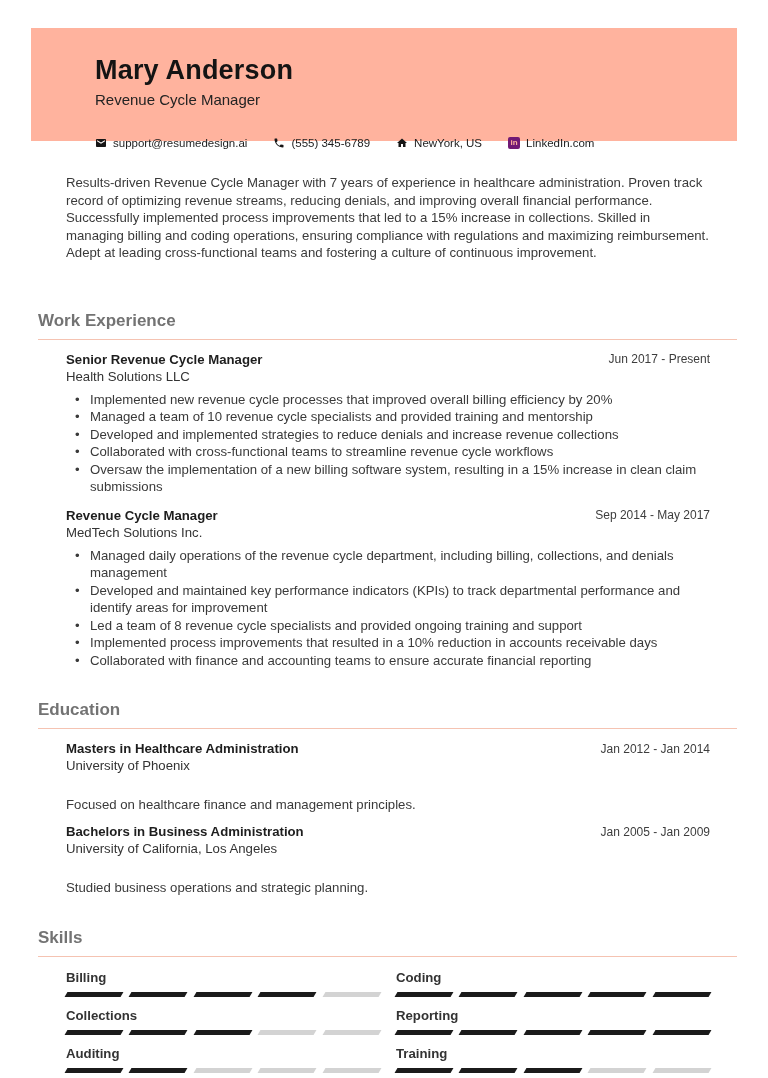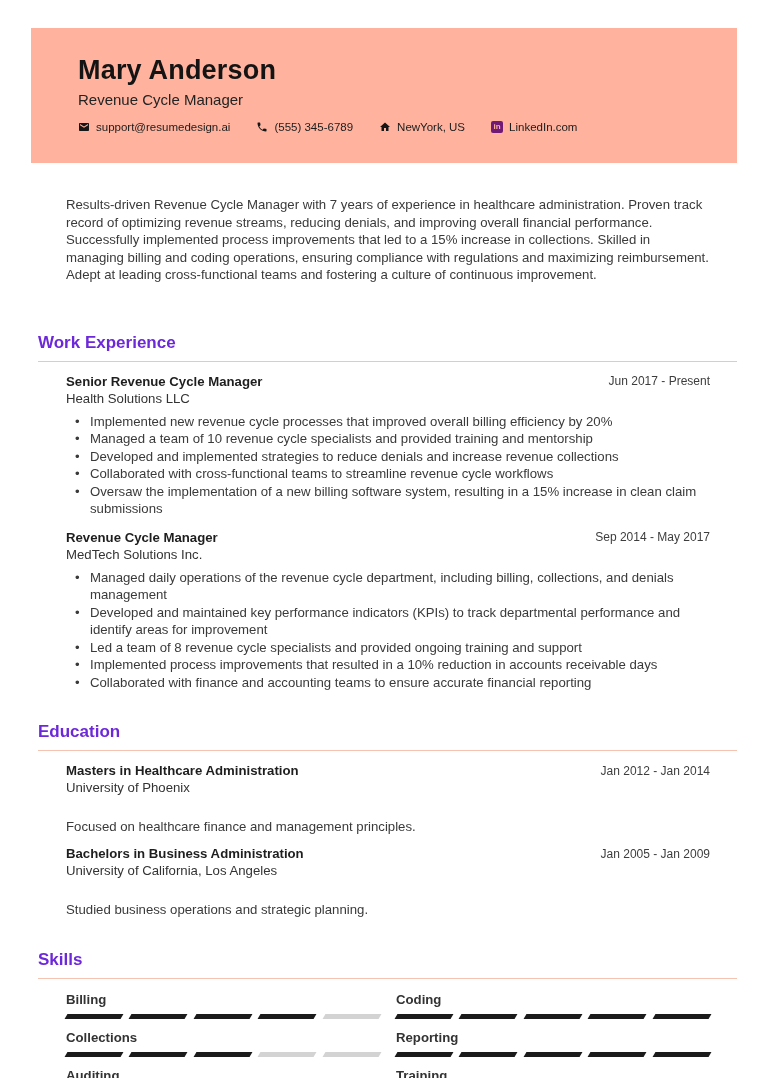--- a/index.html
+++ b/index.html
@@ -10,35 +10,35 @@
   }
   *{box-sizing:border-box;}
   html,body{margin:0;padding:0;}
   body{
     width:768px;height:1078px;overflow:hidden;background:#ffffff;
     font-family:"Liberation Sans", sans-serif;color:#222;
   }
   
   .hero{
     margin:28px 31px 0;background:var(--header-bg);
-    padding:26px 47px 24px;height:135px;
+    padding:26px 64px 24px;height:113px;
   }
   .person-name{margin:0;font-size:27px;line-height:32px;font-weight:700;color:#141414;letter-spacing:.2px;}
   .person-title{margin-top:5px;font-size:15px;color:#232323;}
-  .contacts{margin-top:13px;display:flex;align-items:center;gap:26px;font-size:11.5px;color:#1c1c1c;}
+  .contacts{margin-top:29px;display:flex;align-items:center;gap:26px;font-size:11.5px;color:#1c1c1c;}
   .contact{display:flex;align-items:center;gap:6px;}
   .contact svg{width:12px;height:12px;fill:#161616;flex:none;}
   .li-badge{
     width:12px;height:12px;background:#701a75;border-radius:2px;flex:none;
     display:flex;align-items:center;justify-content:center;
     color:var(--header-bg);font-size:8px;font-weight:700;line-height:1;
   }
   
   .section{margin-left:38px;margin-right:31px;}
-  .section-heading{margin:0;font-size:17px;line-height:20px;font-weight:700;color:#6d28d9;}
+  .section-heading{margin:0;font-size:17px;line-height:20px;font-weight:700;color:#737373;}
   .rule{height:1px;background:var(--divider);margin-top:8px;}
   .mt-work{margin-top:49px;}
   .mt-edu{margin-top:31px;}
   .mt-skills{margin-top:33px;}
   
   .summary{margin:33px 27px 0 28px;font-size:13.2px;line-height:17.6px;color:#3a3a3a;}
   
   .entry{margin:12px 27px 0 28px;}
   .entry-head{display:flex;justify-content:space-between;align-items:center;}
   .entry-title{font-size:13.2px;font-weight:700;color:#1e1e1e;}

